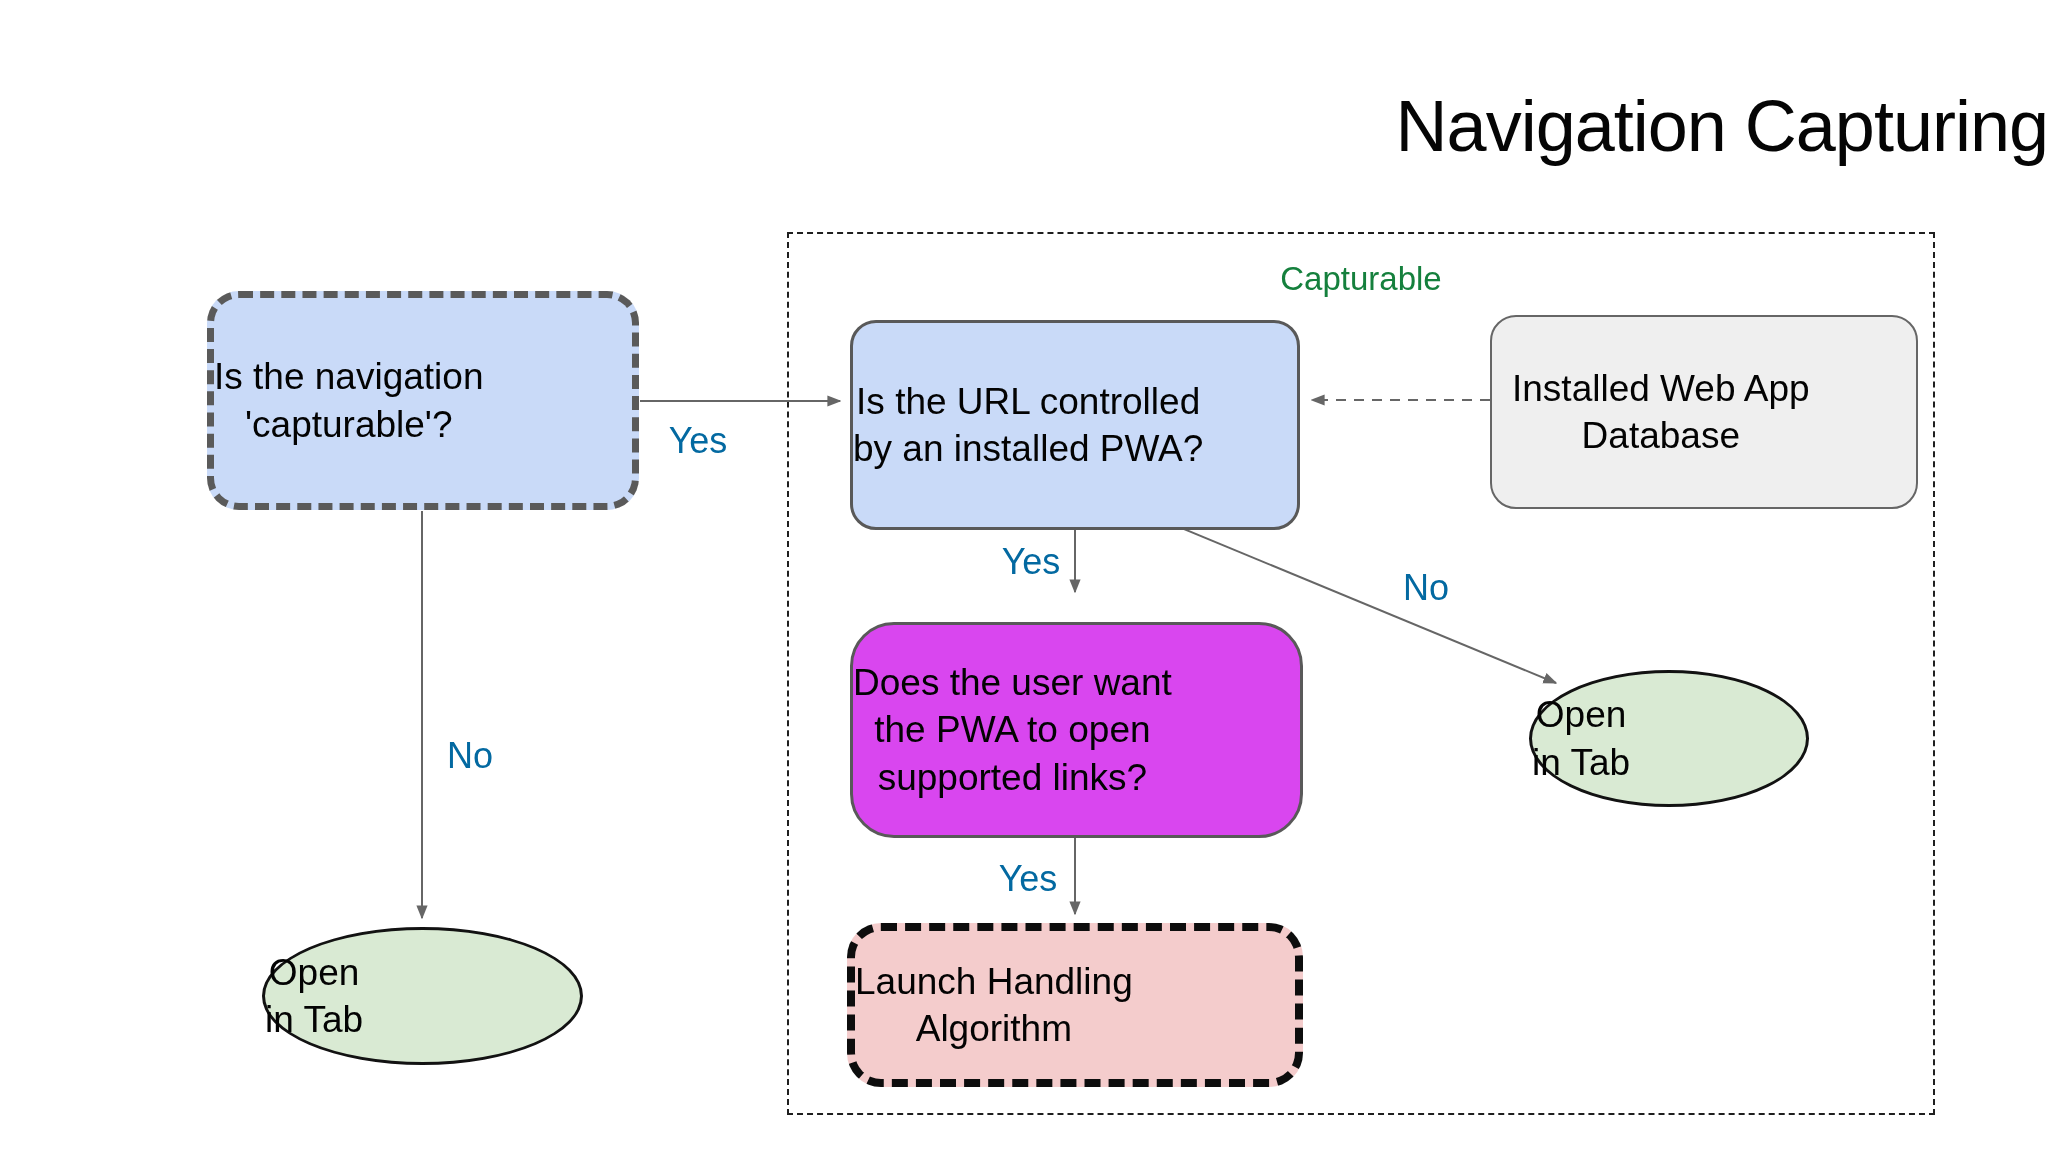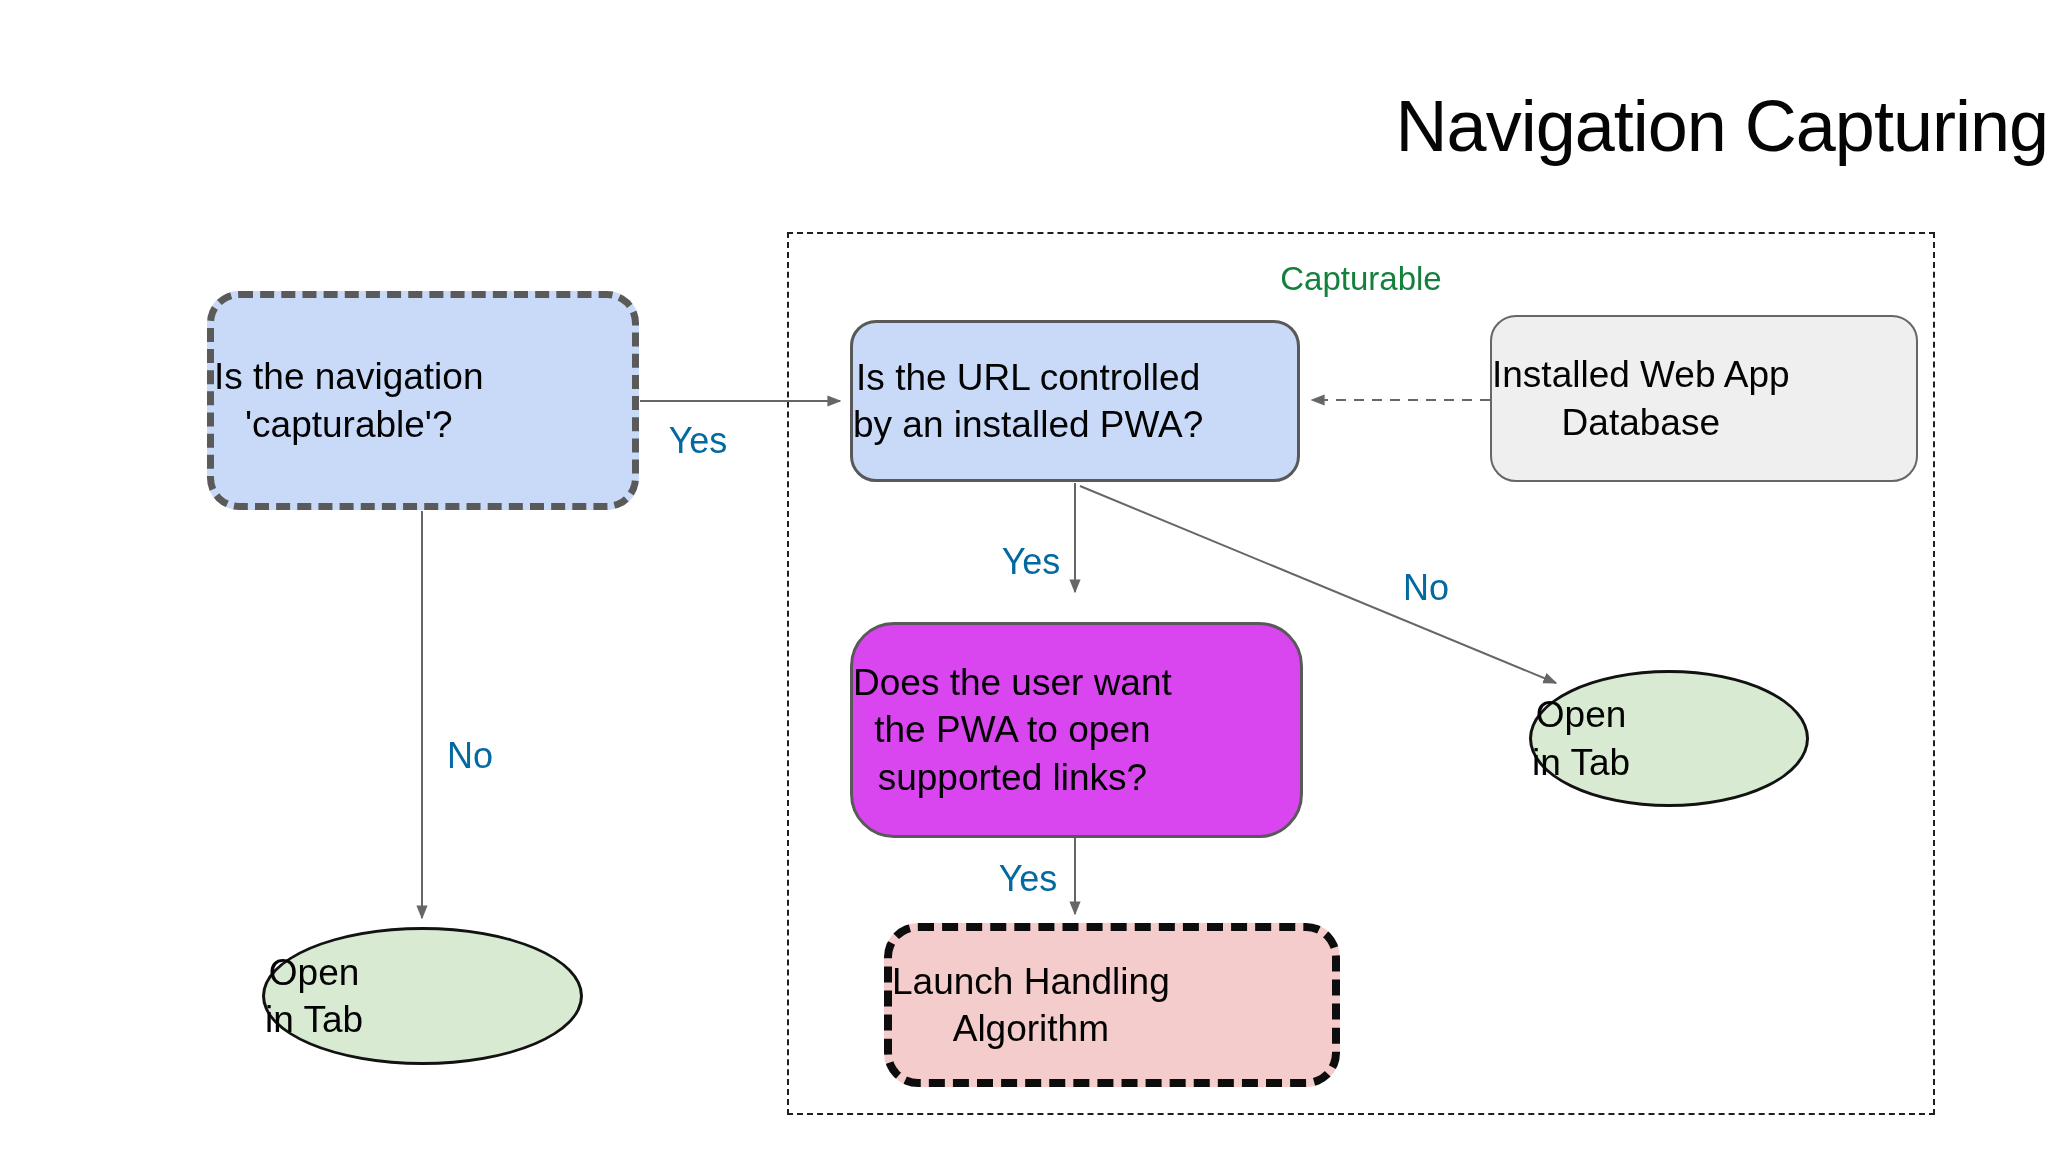--- a/index.html
+++ b/index.html
@@ -22,34 +22,34 @@
   .node {
     position:absolute; display:flex; align-items:center; justify-content:flex-start;
     text-align:center; white-space:pre-line; font-size:37px; line-height:1.28;
     box-sizing:border-box; color:#030303;
   }
   .q-capturable {
     left:207px; top:291px; width:432px; height:219px;
     background:#c9daf8; border:7px dashed #5a5a5a; border-radius:32px;
   }
   .q-url {
-    left:850px; top:320px; width:450px; height:162px;
+    left:850px; top:320px; width:450px; height:210px;
     background:#c9daf8; border:3px solid #595959; border-radius:26px;
   }
   .db-box {
-    left:1490px; top:315px; width:428px; height:167px;
-    background:#efefef; border:2px solid #666666; border-radius:26px;
+    left:1490px; top:315px; width:428px; height:194px;
+    background:#efefef; border:2px solid #666666; border-radius:26px;padding-left:20px;
   }
   .q-user {
     left:850px; top:601px; width:453px; height:216px;
     background:#d946ef; border:3px solid #595959; border-radius:44px;margin-top:21px;
   }
   .launch {
     left:847px; top:923px; width:456px; height:164px;
-    background:#f4cccc; border:8px dashed #0d0d0d; border-radius:34px;margin-left:37px;
+    background:#f4cccc; border:8px dashed #0d0d0d; border-radius:34px;
   }
   .tab-left {
     left:262px; top:927px; width:321px; height:138px;
     background:#d9ead3; border:3px solid #121212; border-radius:50%;
   }
   .tab-right {
     left:1529px; top:670px; width:280px; height:137px;
     background:#d9ead3; border:3px solid #121212; border-radius:50%;
   }
   .edge-label {

